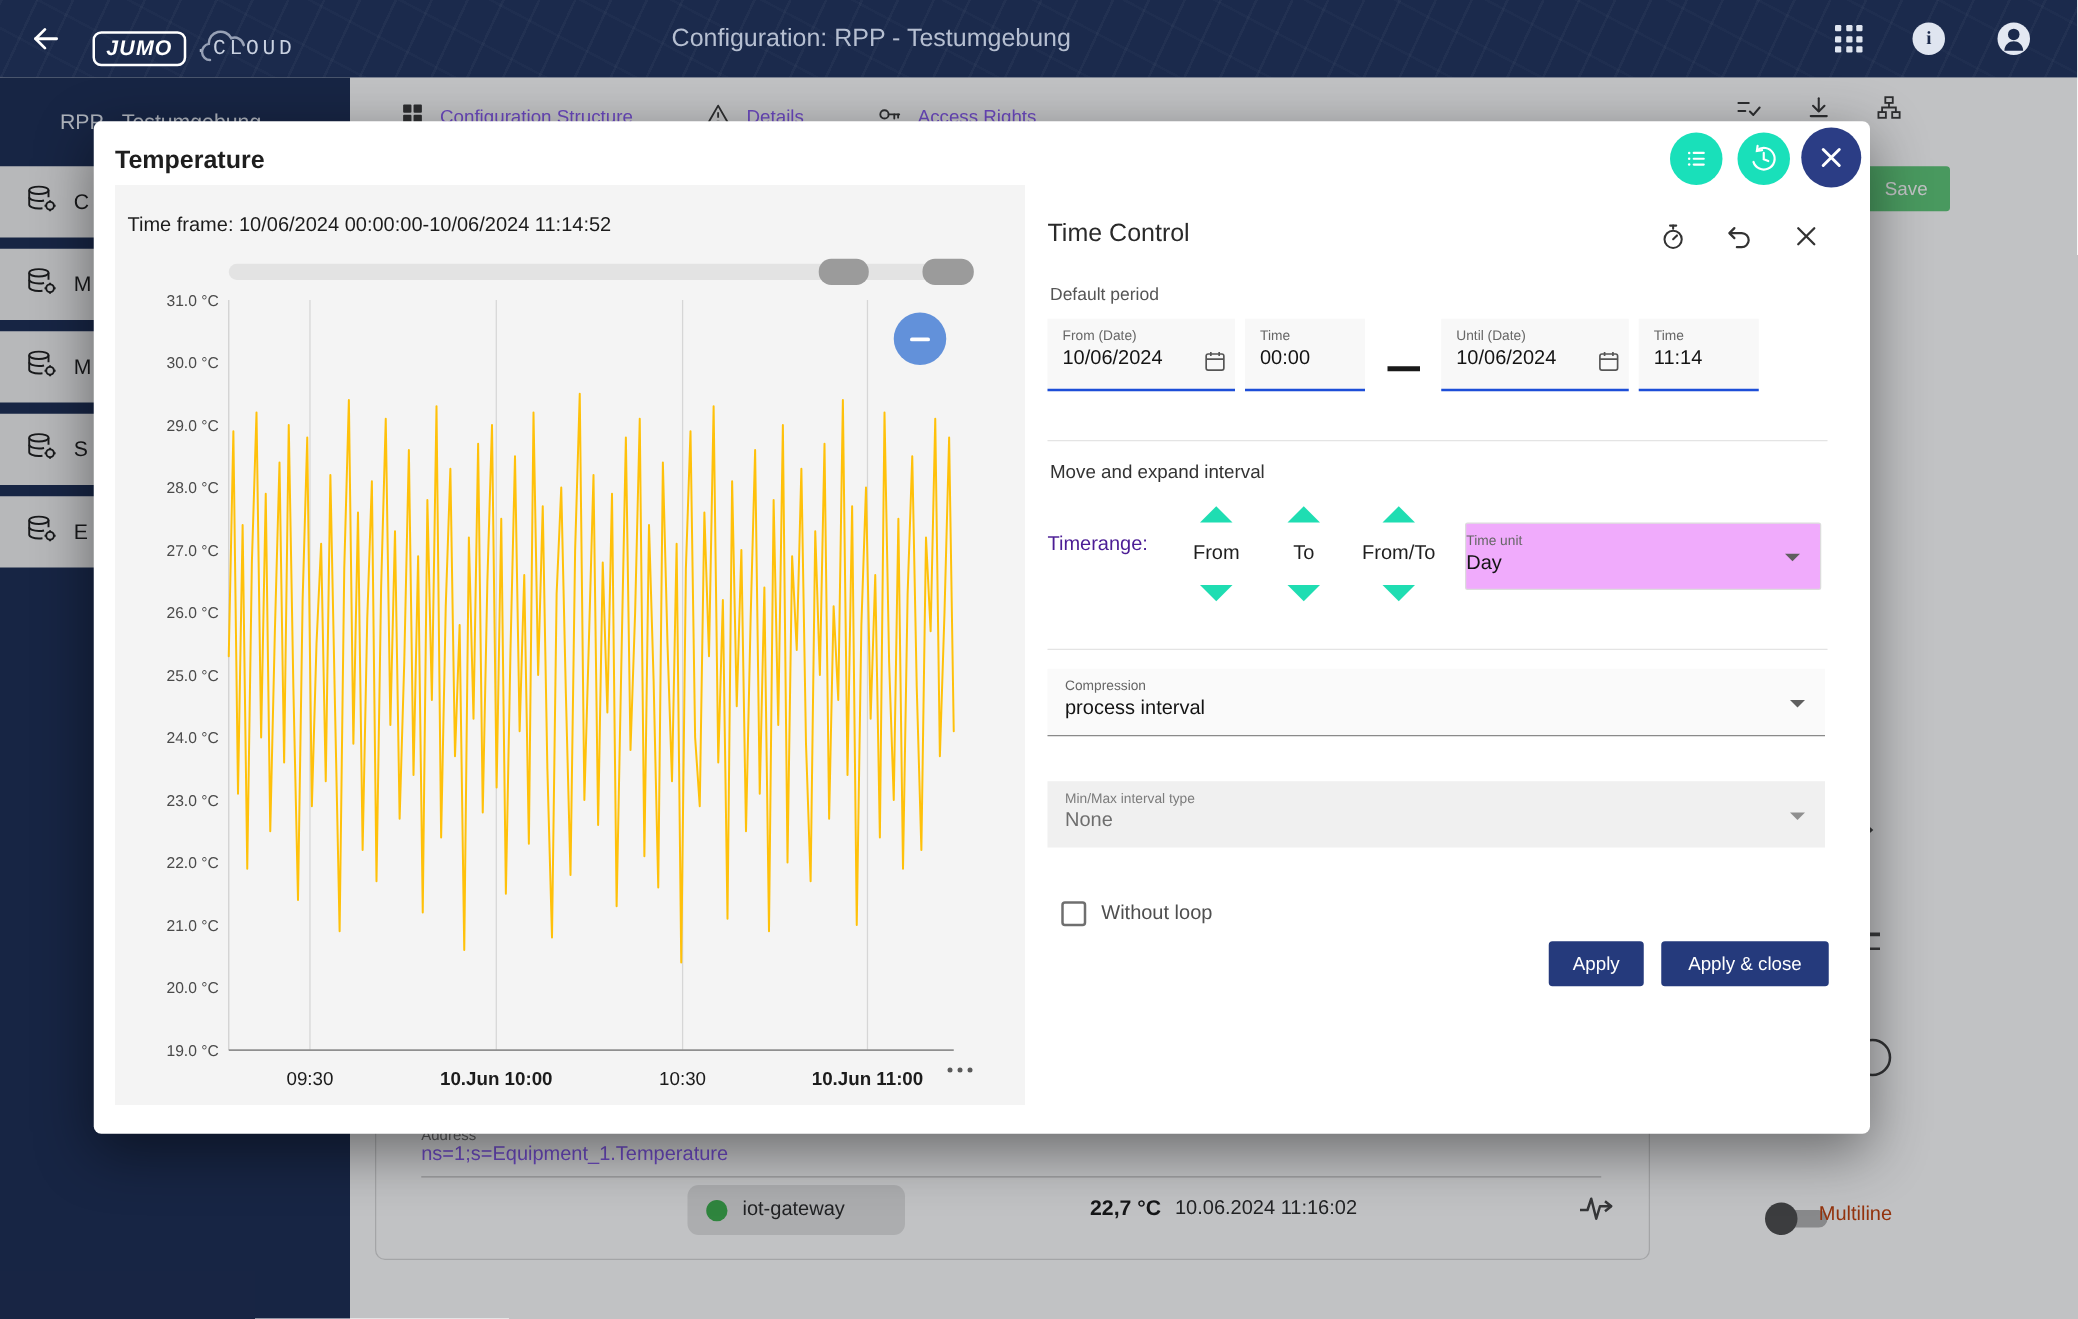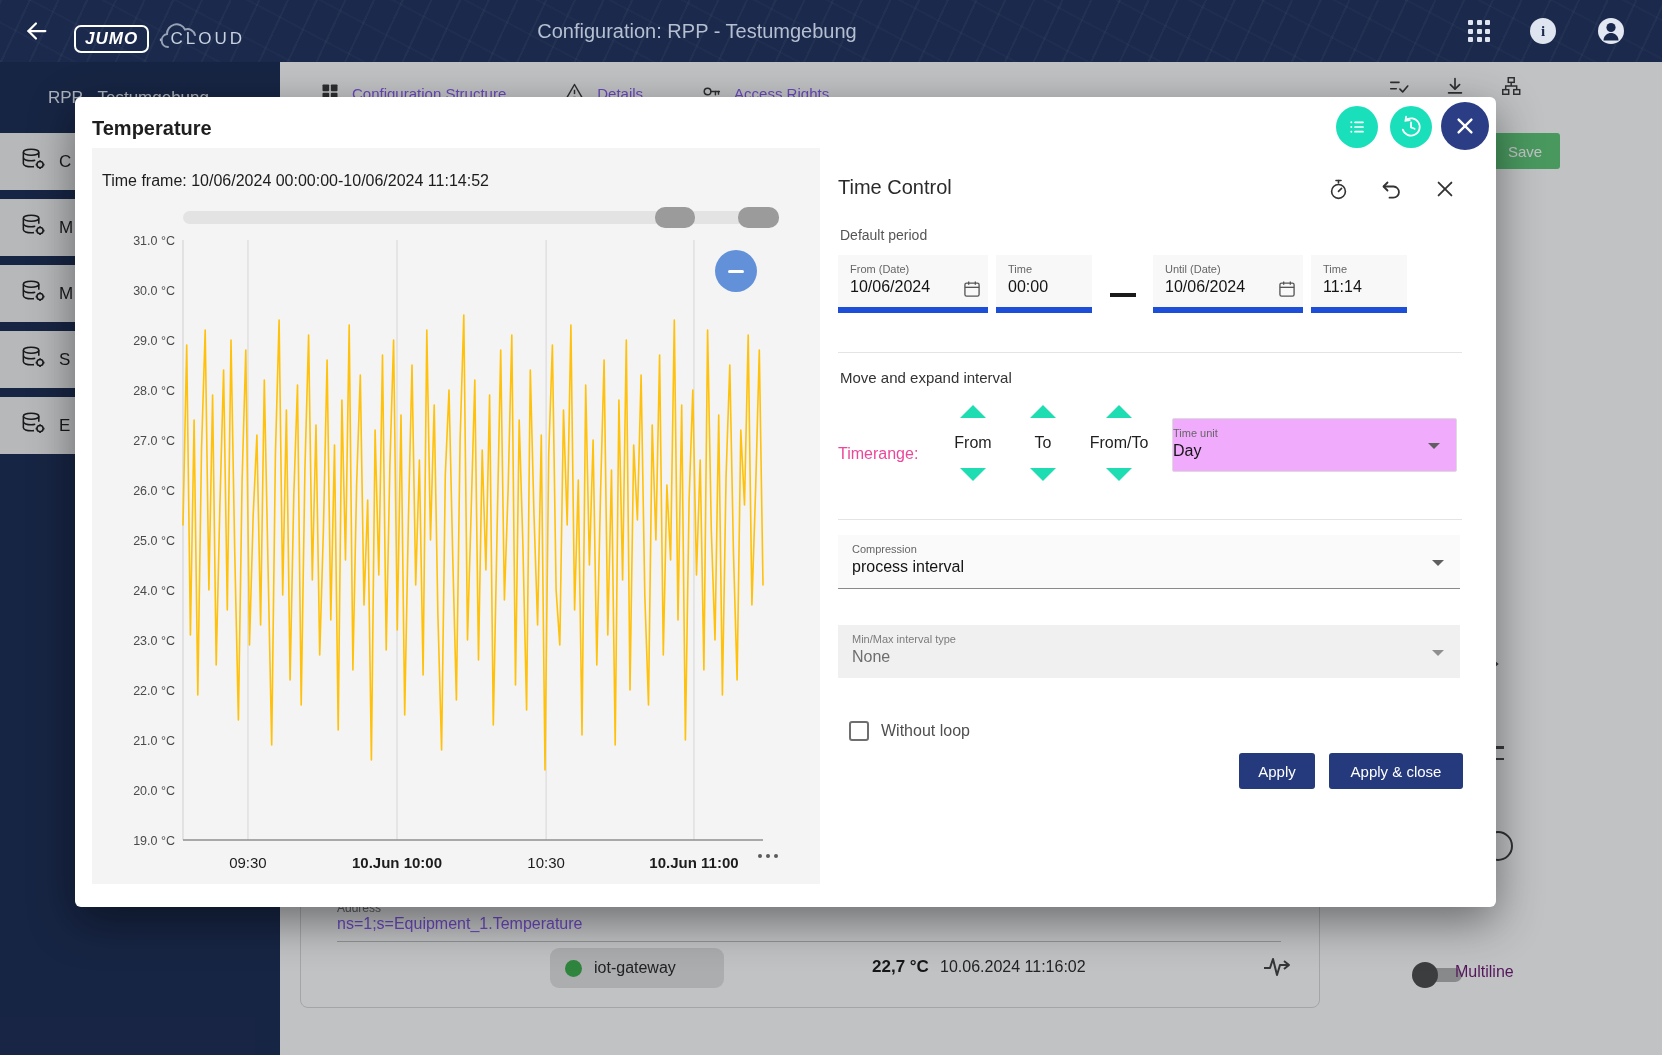--- a/index.html
+++ b/index.html
@@ -9,21 +9,21 @@
 
   
   #header { position:absolute; left:0; top:0; width:1662px; height:62px; background:var(--header-navy);
     background-image:repeating-linear-gradient(115deg, rgba(255,255,255,0.03) 0 2px, transparent 2px 26px),
                      repeating-linear-gradient(28deg, rgba(255,255,255,0.02) 0 2px, transparent 2px 34px);
     z-index:5; display:flex; align-items:center; }
   .hdr-back { margin-left:18px; width:34px; height:34px; display:flex; align-items:center; justify-content:center; cursor:pointer; }
   .logo-wrap { display:flex; align-items:center; margin-left:22px;margin-top:16px; }
   .logo-jumo { border:2.5px solid #fff; border-radius:7px; padding:2px 9px; color:#fff; font-style:italic; font-weight:900; font-size:17px; letter-spacing:1px; }
   .logo-dot { color:#aab3c6; font-size:22px; margin:0 6px 0 8px; }
-  .logo-cloud { position:relative; display:inline-flex; align-items:flex-start; }
+  .logo-cloud { position:relative; display:inline-flex; align-items:flex-start;font-family:Liberation Mono, monospace; }
   .logo-cloud svg { position:absolute; left:-12px; top:-9px; }
   .logo-cloud-text { color:#c9d1e0; font-size:17px; letter-spacing:3px; font-weight:400; }
   .hdr-title { position:absolute; left:697px; top:50%; transform:translate(-50%,-50%); color:#b6bfd1; font-size:20px; white-space:nowrap; }
   .hdr-right { margin-left:auto; display:flex; align-items:center; gap:40px; padding-right:36px; }
   .apps-grid { display:grid; grid-template-columns:repeat(3,5px); grid-template-rows:repeat(3,5px); gap:3.5px; }
   .apps-grid i { background:#dfe5f0; border-radius:1px; }
   .info-circle { width:26px; height:26px; border-radius:50%; background:#dfe5f0; color:#1b2a4c; font-weight:700; font-size:15px; display:flex; align-items:center; justify-content:center; font-family:"Liberation Serif", serif; }
 
   
   #sidebar { position:absolute; left:0; top:62px; width:280px; height:993px; background:var(--sidebar-navy); z-index:1; }
@@ -46,21 +46,21 @@
   .addr-underline { position:absolute; left:337px; top:941px; width:944px; height:1px; background:#c2c2c2; z-index:2; }
   .bg-card { position:absolute; left:300px; top:700px; width:1020px; height:308px; border:1px solid #d9d9d9; border-radius:8px; z-index:1; }
   .gw-pill { position:absolute; left:550px; top:948px; width:174px; height:40px; background:#e3e3e3; border-radius:9px; display:flex; align-items:center; gap:12px; padding-left:15px; z-index:2; cursor:pointer; }
   .gw-dot { width:17px; height:17px; border-radius:50%; background:var(--green-status); }
   .gw-label { font-size:16px; color:#2a2a2a; }
   .bg-temp { position:absolute; left:872px; top:957px; font-size:17px; font-weight:700; color:#1a1a1a; z-index:2; }
   .bg-ts { position:absolute; left:940px; top:958px; font-size:16px; color:#2b2b2b; z-index:2; }
   .trend-wrap { position:absolute; left:1262px; top:952px; z-index:2; cursor:pointer; }
   .switch-thumb { position:absolute; left:1412px; top:962px; width:26px; height:26px; border-radius:50%; background:#4e4e4e; z-index:3; cursor:pointer; }
   .switch-track { position:absolute; left:1428px; top:968px; width:34px; height:14px; border-radius:7px; background:#b3b3b3; z-index:2; }
-  .ml-label { position:absolute; left:1455px; top:963px; font-size:16px; color:#701a75; z-index:2; }
+  .ml-label { position:absolute; left:1455px; top:963px; font-size:16px; color:#c2410c; z-index:2; }
   .bg-chevron { position:absolute; left:1480px; top:652px; z-index:2; cursor:pointer; }
   .bg-lines { position:absolute; left:1488px; top:746px; z-index:2; }
   .bg-lines i { display:block; width:16px; height:2.5px; background:#4a4a4a; margin-bottom:9px; }
   .bg-ring { position:absolute; left:1483px; top:831px; width:30px; height:30px; border:2.5px solid #3f3f3f; border-radius:50%; z-index:2; }
 
   
   #overlay { position:absolute; left:0; top:62px; width:1662px; height:993px; background:rgba(8,10,18,0.25); z-index:10; pointer-events:none; }
   #modal { position:absolute; left:75px; top:97px; width:1421px; height:810px; background:#fff; border-radius:6px; box-shadow:0 14px 46px rgba(0,0,0,0.45); z-index:20; }
   .modal-title { position:absolute; left:17px; top:20px; font-size:20px; font-weight:700; color:#1e1e1e; }
   .circle-btn { position:absolute; border:none; border-radius:50%; display:flex; align-items:center; justify-content:center; cursor:pointer; }
@@ -77,32 +77,32 @@
   .zoom-out-btn { position:absolute; left:623px; top:102px; width:42px; height:42px; border-radius:50%; background:var(--blue-zoom); border:none; display:flex; align-items:center; justify-content:center; cursor:pointer; }
   .zoom-out-btn i { display:block; width:16px; height:3px; background:#fff; border-radius:2px; }
   .more-dots { position:absolute; left:660px; top:700px; display:flex; gap:4px; cursor:pointer; padding:6px; }
   .more-dots i { width:4px; height:4px; border-radius:50%; background:#5a5a5a; }
 
   
   .tc-title { position:absolute; left:763px; top:79px; font-size:20px; color:#2a2a2a; }
   .tc-icons { position:absolute; left:1252px; top:80px; display:flex; gap:30px; align-items:center; }
   .tc-icons span { cursor:pointer; display:flex; }
   .tc-section-label { position:absolute; left:765px; top:130px; font-size:14px; color:#555; }
-  .mfield { position:absolute; top:158px; height:58px; background:#f8f8f8; border-bottom:6px solid #1d4ed8; padding:8px 10px 4px 12px; cursor:text; }
+  .mfield { position:absolute; top:158px; height:58px; background:#f8f8f8; border-bottom:2px solid #1d4ed8; padding:8px 10px 4px 12px; cursor:text; }
   .mfield .flabel { display:block; font-size:11px; color:#666; margin-bottom:3px; }
   .mfield .fvalue { font-size:16px; color:#141414; white-space:nowrap; display:inline-block; overflow:hidden; }
   .mfield .cal { position:absolute; right:6px; top:24px; cursor:pointer; }
   #f-from-date { left:763px; width:150px; } #f-from-date .fvalue { width:88px; }
   #f-from-time { left:921px; width:96px; }
   #f-until-date { left:1078px; width:150px; } #f-until-date .fvalue { width:88px; }
   #f-until-time { left:1236px; width:96px; }
   .range-dash { position:absolute; left:1035px; top:196px; width:26px; height:3.5px; background:#1a1a1a; }
   .tc-divider { position:absolute; left:763px; width:624px; height:1px; background:#e4e4e4; }
   .move-label { position:absolute; left:765px; top:272px; font-size:15px; color:#333; }
-  .timerange-label { position:absolute; left:763px; top:348px; font-size:16px; color:#ec4899; }
+  .timerange-label { position:absolute; left:763px; top:330px; font-size:16px; color:#4c1d95; }
   .tr-col { position:absolute; top:308px; display:flex; flex-direction:column; align-items:center; gap:16px; }
   .tr-col .tr-name { font-size:16px; color:#1f1f1f; }
   .tri { width:0; height:0; border-left:13px solid transparent; border-right:13px solid transparent; cursor:pointer; }
   .tri.up { border-bottom:13px solid var(--teal-arrow); }
   .tri.down { border-top:13px solid var(--teal-arrow); }
   .select-box { position:absolute; cursor:pointer; }
   .select-box .flabel { display:block; font-size:11px; color:#666; margin-bottom:3px; }
   .select-box .fvalue { font-size:16px; color:#141414; }
   .caret { position:absolute; right:16px; top:50%; margin-top:-2px; width:0; height:0; border-left:6px solid transparent; border-right:6px solid transparent; border-top:6px solid #5f5f5f; }
   #timeunit-select { left:1097px; top:321px; width:285px; height:54px; border:1px solid #dcdcdc; border-radius:2px; background:#f0abfc; padding:8px 0 0; }

